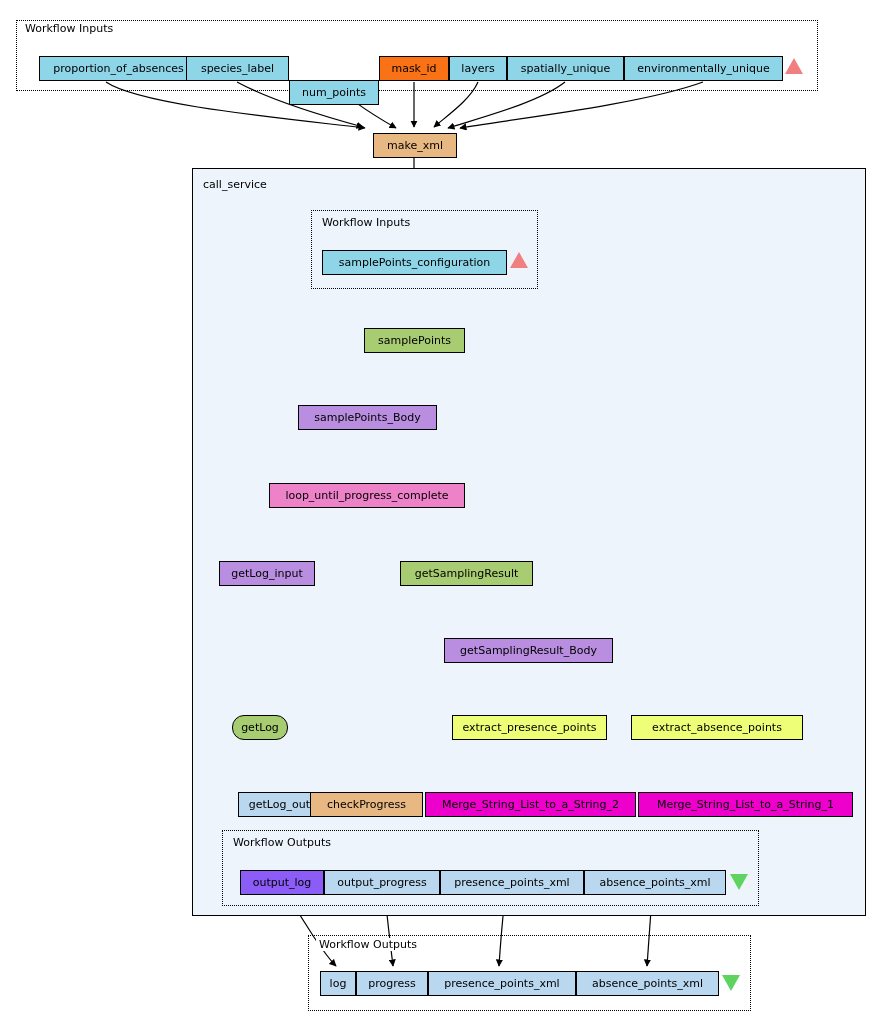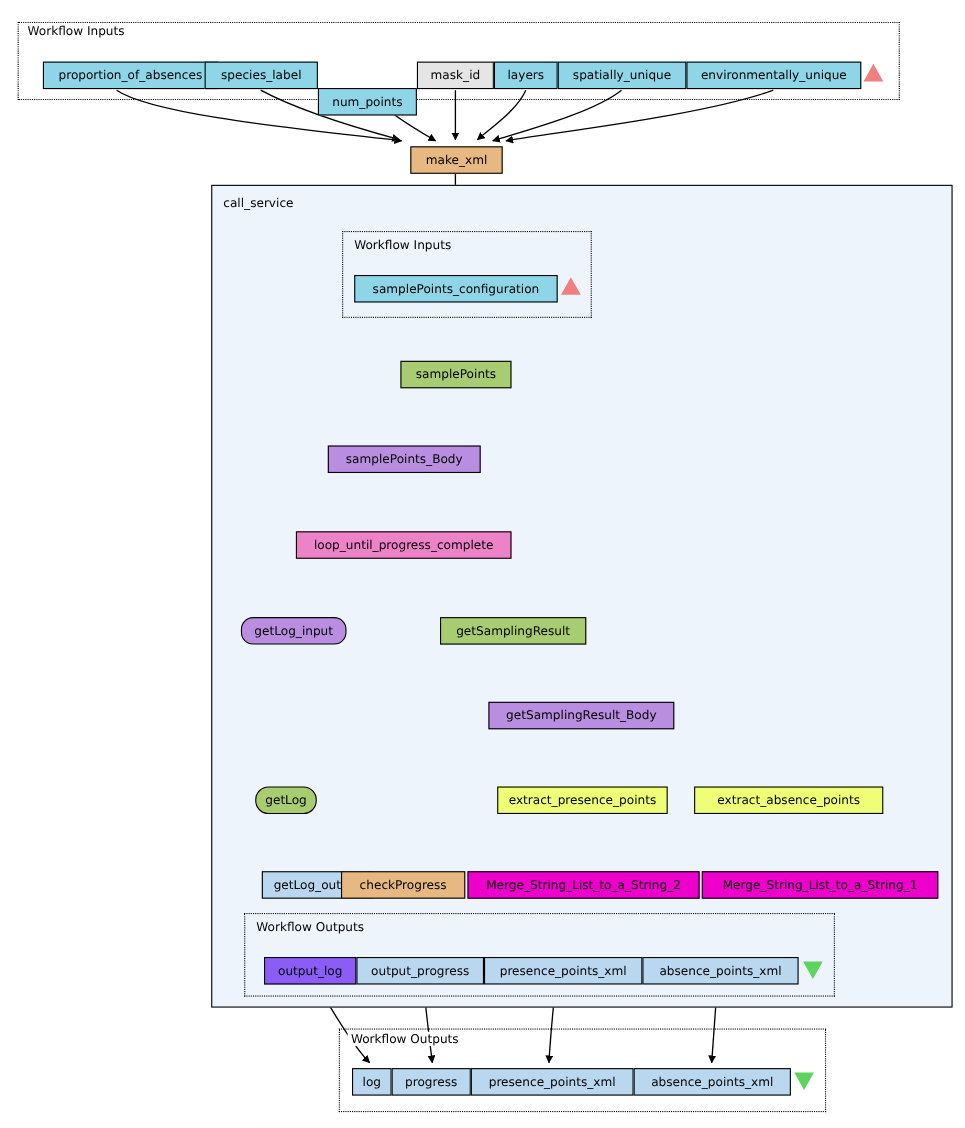--- a/index.html
+++ b/index.html
@@ -160,36 +160,36 @@
 
   <div class="grp grp-dotted" style="left:222px; top:830px; width:537px; height:76px; background:none;"></div>
   <div class="grp-label" style="left:230px; top:836px; background:#eef4fc;">Workflow Outputs</div>
 
   <div class="grp grp-dotted" style="left:308px; top:935px; width:443px; height:76px; background:none;"></div>
   <div class="grp-label" style="left:316px; top:938px; background:#ffffff;">Workflow Outputs</div>
 
   <div class="node" style="left:27px; top:56px; width:159px; height:25px; background:#8ed5e8;margin-left:12px;">proportion_of_absences</div>
   <div class="node" style="left:186px; top:56px; width:103px; height:25px; background:#8ed5e8;">species_label</div>
   <div class="node" style="left:289px; top:56px; width:90px; height:25px; background:#8ed5e8;margin-top:24px;">num_points</div>
-  <div class="node" style="left:379px; top:56px; width:70px; height:25px; background:#e5e5e5;">mask_id</div>
+  <div class="node" style="left:379px; top:56px; width:70px; height:25px; background:#f97316;">mask_id</div>
   <div class="node" style="left:449px; top:56px; width:58px; height:25px; background:#8ed5e8;">layers</div>
   <div class="node" style="left:507px; top:56px; width:117px; height:25px; background:#8ed5e8;">spatially_unique</div>
   <div class="node" style="left:624px; top:56px; width:159px; height:25px; background:#8ed5e8;">environmentally_unique</div>
 
   <div class="node" style="left:373px; top:133px; width:84px; height:25px; background:#e8b882;">make_xml</div>
 
   <div class="node" style="left:322px; top:250px; width:185px; height:25px; background:#8ed5e8;">samplePoints_configuration</div>
 
   <div class="node" style="left:364px; top:328px; width:101px; height:25px; background:#a8cc71;">samplePoints</div>
 
   <div class="node" style="left:298px; top:405px; width:139px; height:25px; background:#b98ee0;">samplePoints_Body</div>
 
   <div class="node" style="left:269px; top:483px; width:196px; height:25px; background:#ee82c8;">loop_until_progress_complete</div>
 
-  <div class="node" style="left:219px; top:561px; width:96px; height:25px; background:#b98ee0;border-radius:11px;">getLog_input</div>
+  <div class="node" style="left:219px; top:561px; width:96px; height:25px; background:#b98ee0;">getLog_input</div>
 
   <div class="node" style="left:400px; top:561px; width:133px; height:25px; background:#a8cc71;">getSamplingResult</div>
 
   <div class="node" style="left:444px; top:638px; width:169px; height:25px; background:#b98ee0;">getSamplingResult_Body</div>
 
   <div class="node" style="left:232px; top:715px; width:56px; height:25px; background:#a8cc71;border-radius:12px;">getLog</div>
 
   <div class="node" style="left:452px; top:715px; width:155px; height:25px; background:#eeff77;">extract_presence_points</div>
 
   <div class="node" style="left:631px; top:715px; width:172px; height:25px; background:#eeff77;">extract_absence_points</div>

